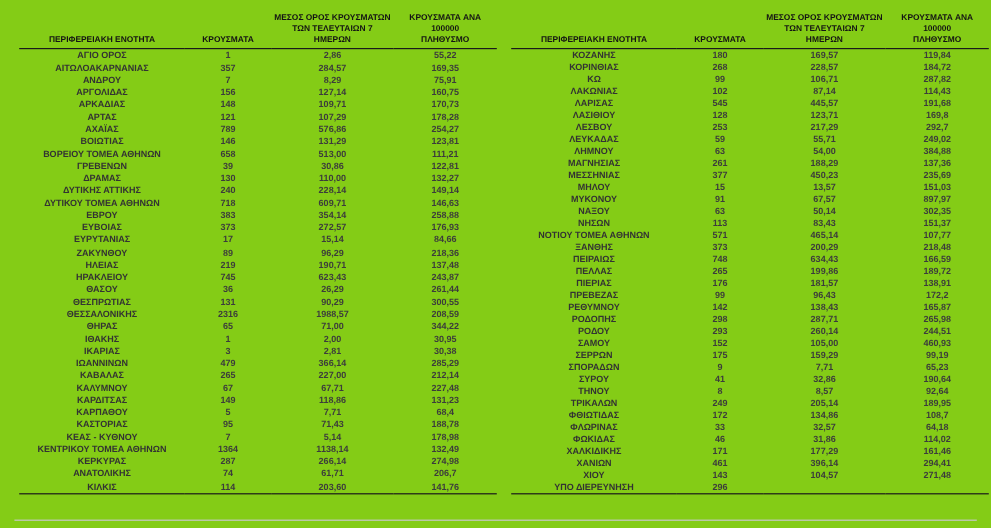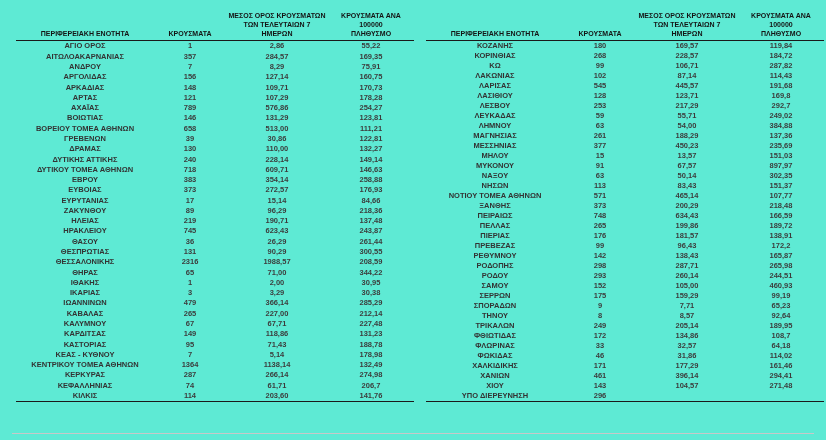--- a/index.html
+++ b/index.html
@@ -1,17 +1,17 @@
 <!DOCTYPE html>
 <html><head>
 <meta charset="utf-8">
 <style>
   html,body{margin:0;padding:0;background:#ffffff;}
   body{width:826px;height:440px;overflow:hidden;font-family:"Liberation Sans",sans-serif;}
-  .sheet{position:relative;width:826px;height:440px;background:#5eead4;}
+  .sheet{position:relative;width:826px;height:440px;background:#84cc16;}
   .tables-wrap{position:absolute;top:12px;left:16px;display:flex;gap:12px;}
   table.region-table{border-collapse:collapse;table-layout:fixed;width:398px;border-bottom:1.4px solid #1a1a1a;}
   col.c-region{width:138px;}
   col.c-cases{width:72px;}
   col.c-avg{width:102px;}
   col.c-per100k{width:86px;}
   th{font-size:7px;font-weight:700;color:#141414;letter-spacing:0;line-height:1.25;
      vertical-align:bottom;text-align:center;padding:0 2px 2px 2px;white-space:pre-line;
      border-bottom:1.4px solid #1a1a1a;}
   td{font-size:7.5px;font-weight:700;color:#3c3c3c;text-align:center;height:10px;
@@ -183,21 +183,21 @@
           </tr>
           <tr>
             <td class="region">ΙΘΑΚΗΣ</td>
             <td>1</td>
             <td>2,00</td>
             <td>30,95</td>
           </tr>
           <tr>
             <td class="region">ΙΚΑΡΙΑΣ</td>
             <td>3</td>
-            <td>3,29</td>
+            <td>2,81</td>
             <td>30,38</td>
           </tr>
           <tr>
             <td class="region">ΙΩΑΝΝΙΝΩΝ</td>
             <td>479</td>
             <td>366,14</td>
             <td>285,29</td>
           </tr>
           <tr>
             <td class="region">ΚΑΒΑΛΑΣ</td>
@@ -211,20 +211,26 @@
             <td>67,71</td>
             <td>227,48</td>
           </tr>
           <tr>
             <td class="region">ΚΑΡΔΙΤΣΑΣ</td>
             <td>149</td>
             <td>118,86</td>
             <td>131,23</td>
           </tr>
           <tr>
+            <td class="region">ΚΑΡΠΑΘΟΥ</td>
+            <td>5</td>
+            <td>7,71</td>
+            <td>68,4</td>
+          </tr>
+          <tr>
             <td class="region">ΚΑΣΤΟΡΙΑΣ</td>
             <td>95</td>
             <td>71,43</td>
             <td>188,78</td>
           </tr>
           <tr>
             <td class="region">ΚΕΑΣ - ΚΥΘΝΟΥ</td>
             <td>7</td>
             <td>5,14</td>
             <td>178,98</td>
@@ -235,21 +241,21 @@
             <td>1138,14</td>
             <td>132,49</td>
           </tr>
           <tr>
             <td class="region">ΚΕΡΚΥΡΑΣ</td>
             <td>287</td>
             <td>266,14</td>
             <td>274,98</td>
           </tr>
           <tr>
-            <td class="region">ΚΕΦΑΛΛΗΝΙΑΣ</td>
+            <td class="region">ΑΝΑΤΟΛΙΚΗΣ</td>
             <td>74</td>
             <td>61,71</td>
             <td>206,7</td>
           </tr>
           <tr>
             <td class="region">ΚΙΛΚΙΣ</td>
             <td>114</td>
             <td>203,60</td>
             <td>141,76</td>
           </tr>
@@ -430,20 +436,26 @@
             <td>159,29</td>
             <td>99,19</td>
           </tr>
           <tr>
             <td class="region">ΣΠΟΡΑΔΩΝ</td>
             <td>9</td>
             <td>7,71</td>
             <td>65,23</td>
           </tr>
           <tr>
+            <td class="region">ΣΥΡΟΥ</td>
+            <td>41</td>
+            <td>32,86</td>
+            <td>190,64</td>
+          </tr>
+          <tr>
             <td class="region">ΤΗΝΟΥ</td>
             <td>8</td>
             <td>8,57</td>
             <td>92,64</td>
           </tr>
           <tr>
             <td class="region">ΤΡΙΚΑΛΩΝ</td>
             <td>249</td>
             <td>205,14</td>
             <td>189,95</td>

